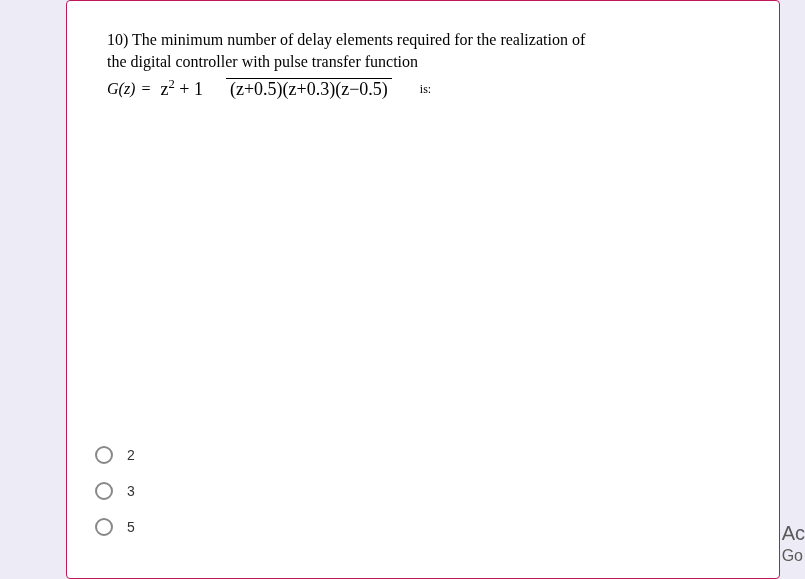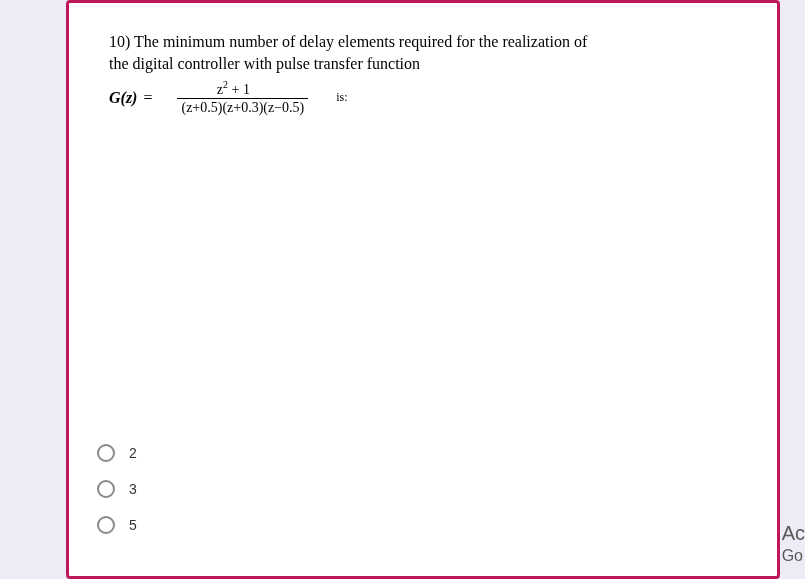--- a/index.html
+++ b/index.html
@@ -17,47 +17,45 @@
       position: relative;
       overflow: hidden;
     }
     .card {
       position: absolute;
       left: 66px;
       top: 0;
       width: 714px;
       height: 579px;
       background: #ffffff;
-      border: 3px solid #be185d;
+      border: 1px solid #be185d;
       border-radius: 4px;
       padding: 28px 40px 33px 40px;
     }
     .question-text {
       line-height: 1.4;
       margin-bottom: 4px;
     }
     .formula-row {
       display: flex;
       align-items: center;
       margin-top: 2px;
       margin-bottom: 2px;
     }
     .gz {
       font-style: italic;
       margin-right: 6px;
-      font-weight: bold;
     }
     .equals {
       margin-right: 6px;
     }
     .fraction {
       display: inline-flex;
-      flex-direction: column;
       align-items: center;
-      font-size: 14px;
+      font-size: 18px;
       line-height: 1.1;
       margin-right: 28px;
     }
     .numerator {
       padding: 0 4px 1px 4px;
     }
     .denominator {
       border-top: 1px solid #000;
       padding: 1px 4px 0 4px;
       margin-left: 19px;

